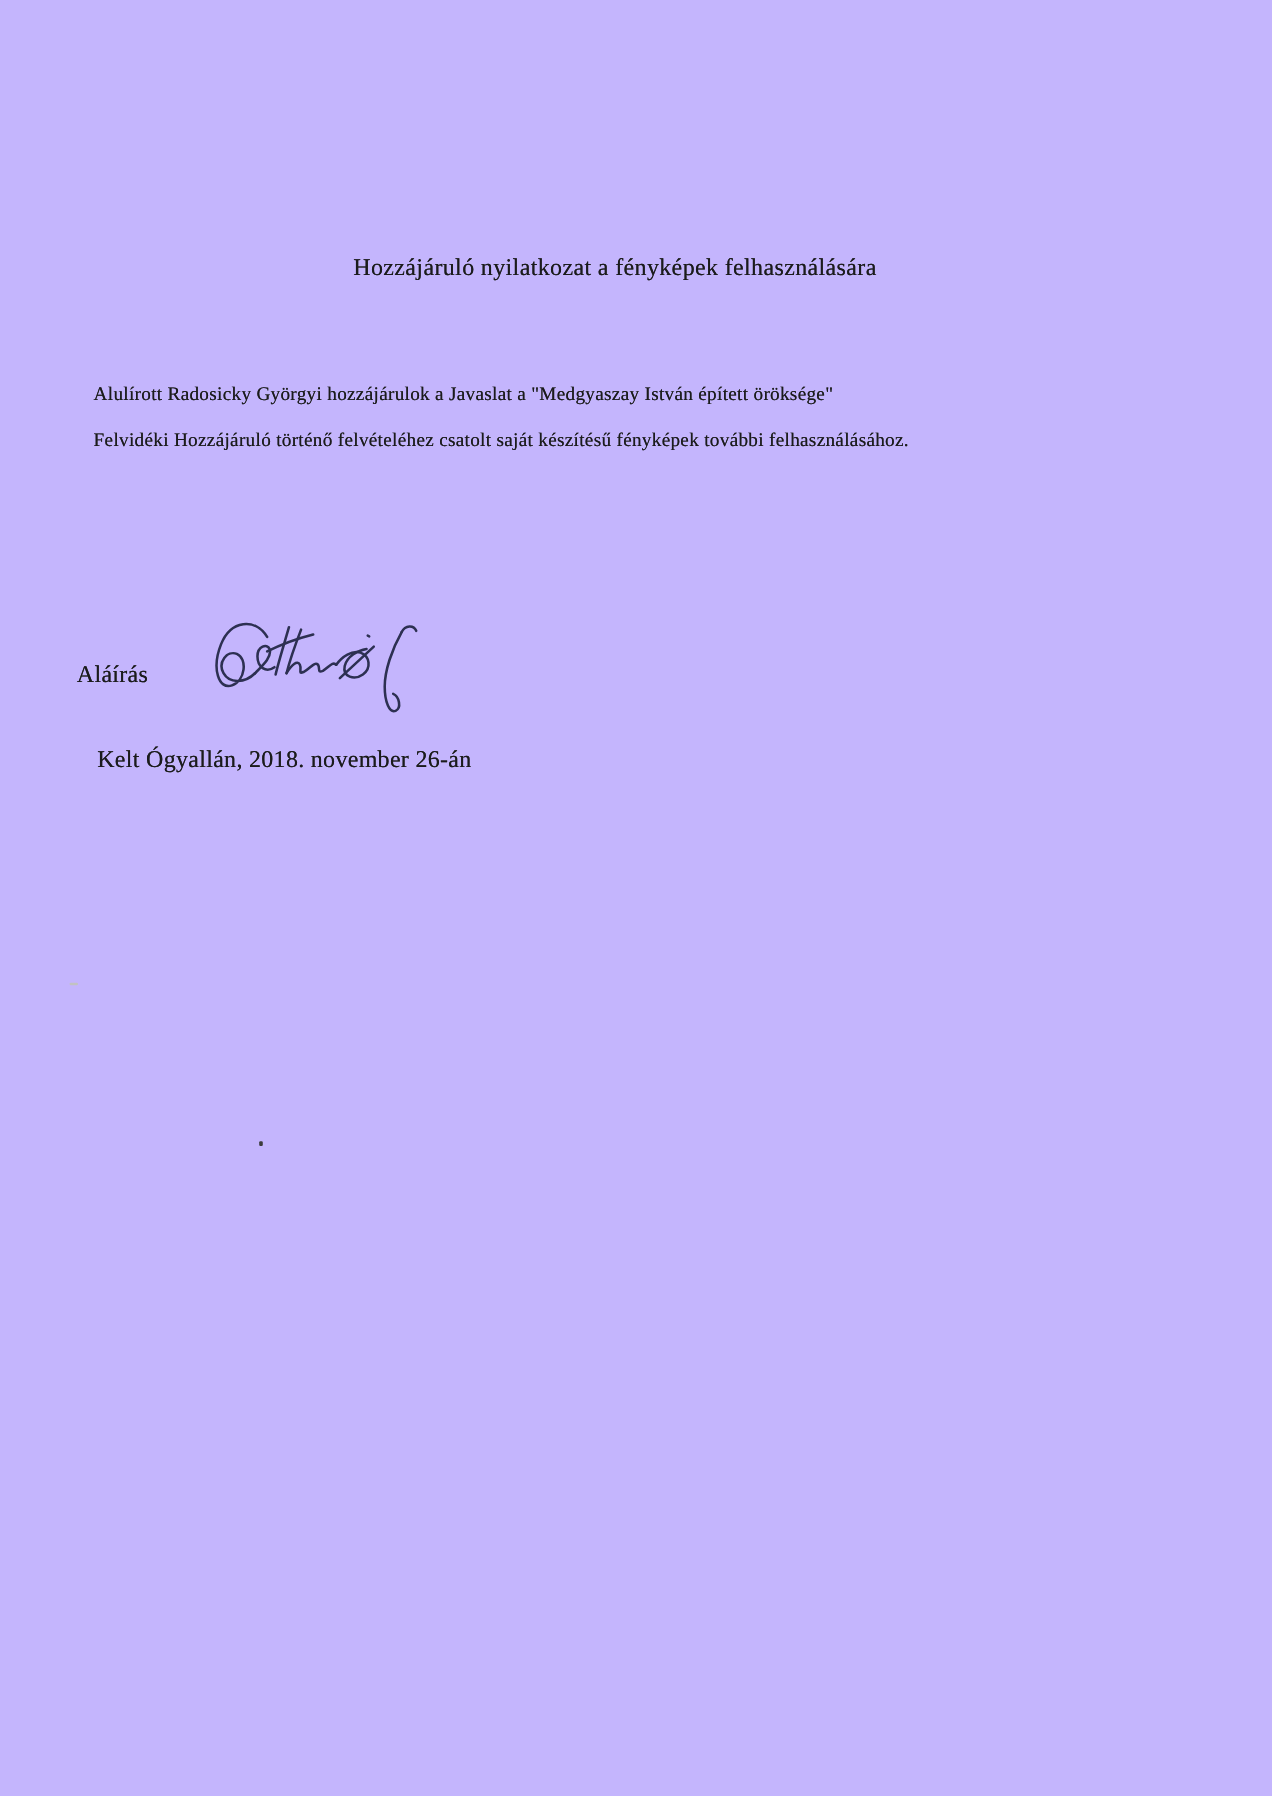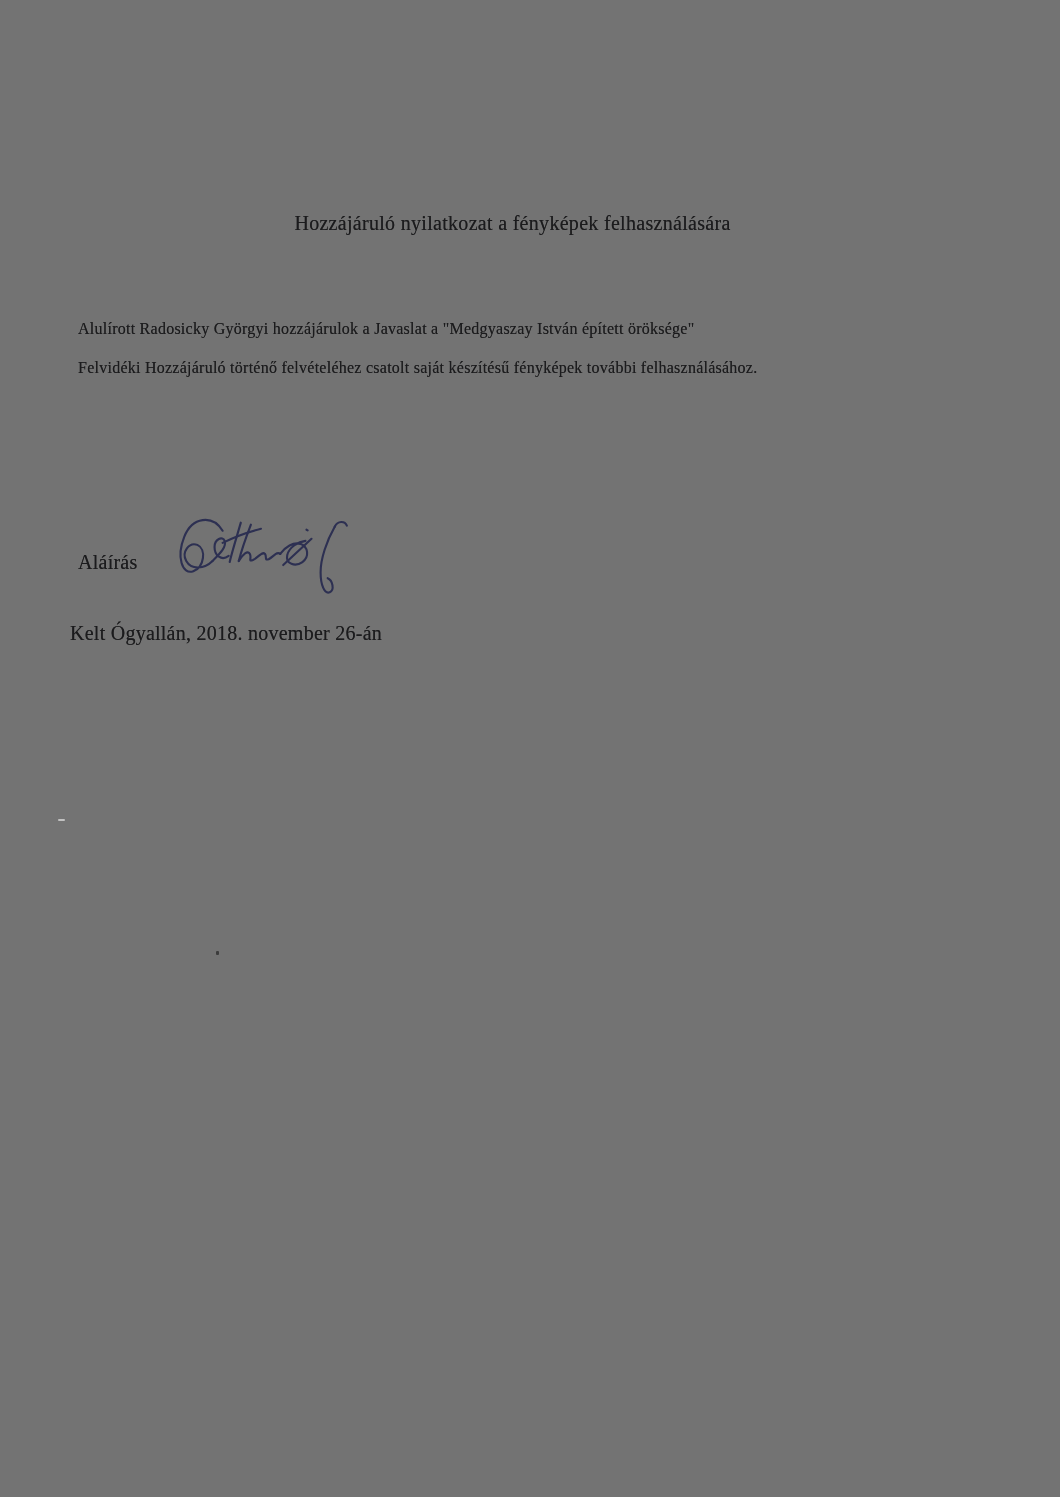--- a/index.html
+++ b/index.html
@@ -5,21 +5,21 @@
   * { margin: 0; padding: 0; box-sizing: border-box; }
   html, body {
     width: 1060px;
     background: #f2f2f2;
     font-family: "Liberation Serif", "DejaVu Serif", serif;
   }
   .page {
     position: relative;
     width: 1060px;
     height: 1497px;
-    background: #737373;
+    background: #c4b5fd;
     overflow: hidden;
     color: #1b1b1d;
   }
   .doc-title {
     position: absolute;
     top: 212px;
     left: 0;
     width: 1025px;
     text-align: center;
     font-size: 20px;
@@ -35,36 +35,36 @@
     width: 910px;
     font-size: 16px;
     letter-spacing: 0.25px;
     color: #1b1b1d;
     text-shadow: 0 0 0.4px #3a3a3a;
   }
   .body-line { margin-bottom: 21px; white-space: nowrap; }
   .sig-label {
     position: absolute;
     top: 551px;
-    left: 78px;
+    left: 64px;
     font-size: 20px;
     letter-spacing: 0.25px;
     text-shadow: 0 0 0.4px #3a3a3a;
   }
   .sig-svg {
     position: absolute;
     top: 508px;
     left: 160px;
     width: 202px;
     height: 100px;
   }
   .date-line {
     position: absolute;
     top: 622px;
-    left: 70px;
+    left: 81px;
     font-size: 20px;
     letter-spacing: 0.25px;
     white-space: nowrap;
     text-shadow: 0 0 0.4px #3a3a3a;
   }
   .speck-1 {
     position: absolute;
     top: 819px;
     left: 58px;
     width: 7px;

